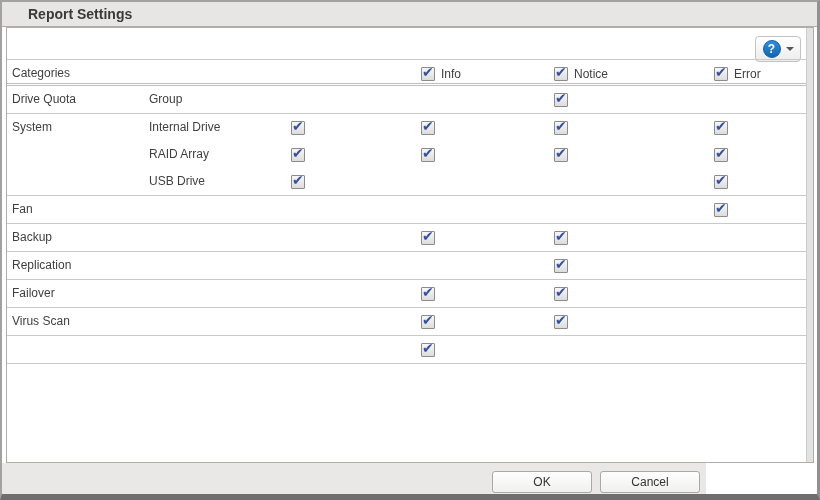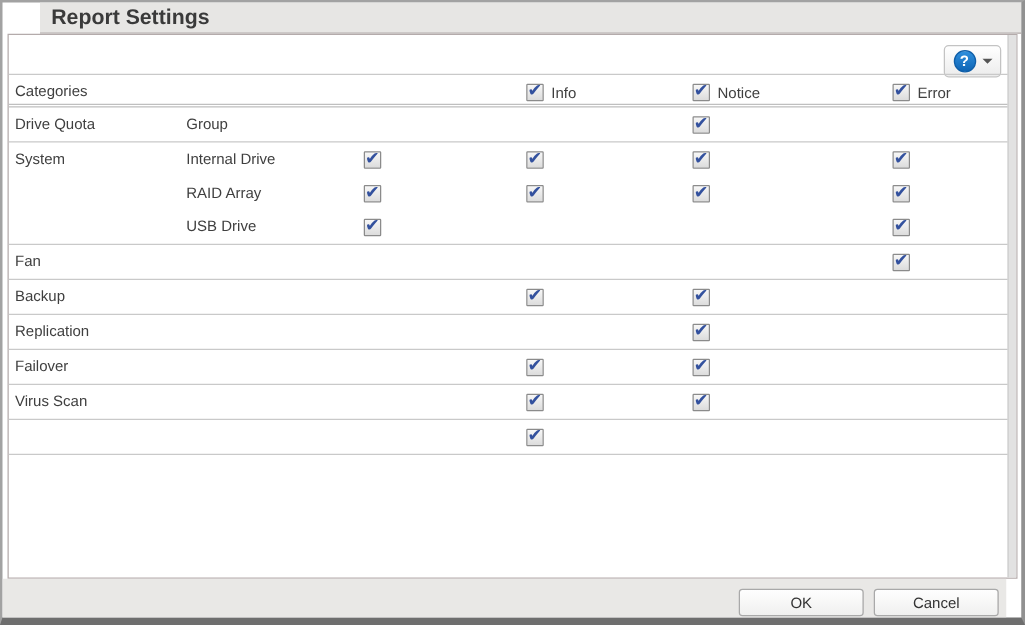--- a/index.html
+++ b/index.html
@@ -8,21 +8,21 @@
   *{margin:0;padding:0;box-sizing:border-box;}
   body{font-family:"Liberation Sans","DejaVu Sans",sans-serif;background:#fff;}
   .window{
     position:relative;width:820px;height:500px;background:#fff;
     border-top:2px solid #a2a2a2;border-left:2px solid #a2a2a2;
     border-right:3px solid #919191;border-bottom:6px solid #6e6e6e;
     overflow:hidden;font-size:12px;color:#3f3f3f;
   }
   .titlebar{
     height:25px;background:#e7e6e4;border-bottom:1px solid var(--panel-border);
-    line-height:24px;padding-left:9px;font-weight:bold;color:#3a3a3a;font-size:17px;margin-left:30px;
+    line-height:24px;padding-left:26px;font-weight:bold;color:#3a3a3a;font-size:14px;
   }
   .panel{
     position:absolute;left:4px;top:25px;width:808px;height:436px;
     background:#fff;border:1px solid var(--panel-border);
   }
   .scrolltrack{
     position:absolute;top:0;right:0;width:7px;height:100%;
     background:#e2e2e2;border-left:1px solid #cdcdcd;
   }
   .help-btn{
@@ -51,21 +51,21 @@
   .at-daily{left:284px;} .at-info{left:414px;} .at-notice{left:547px;} .at-error{left:707px;}
   .cb{
     width:14px;height:14px;border:1px solid #8b8b8b;border-radius:1px;
     background:linear-gradient(#f7f7f7,#dcdcdc);position:relative;display:inline-block;cursor:pointer;
   }
   .cb.checked::after{
     content:"✔";position:absolute;left:0px;top:-4px;
     font-size:14px;font-weight:bold;color:var(--check);
   }
   .footer{
-    position:absolute;left:0;bottom:0;width:803px;height:31px;background:#e9e8e6;
+    position:absolute;left:0;bottom:0;width:704px;height:31px;background:#e9e8e6;
   }
   .btn{
     position:absolute;top:8px;width:100px;height:22px;
     background:linear-gradient(#fefefe,#f0f0ef);border:1px solid #a9a9a9;border-radius:3px;
     text-align:center;line-height:20px;font-size:12px;color:#333;cursor:pointer;
   }
   .btn-ok{right:114px;} .btn-cancel{right:6px;}
 </style>
 </head>
 <body>

